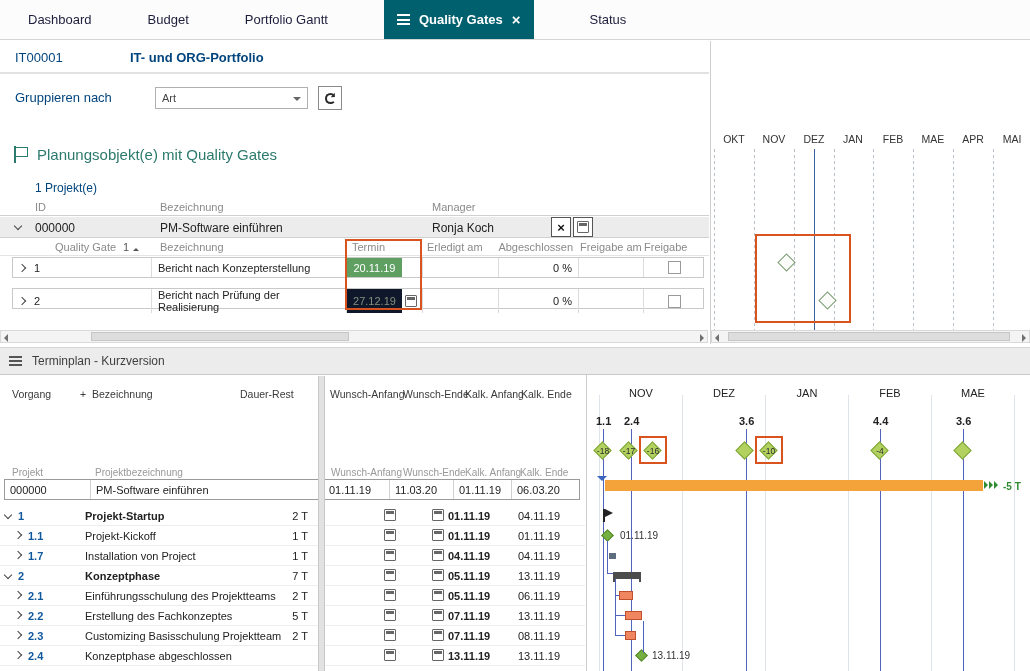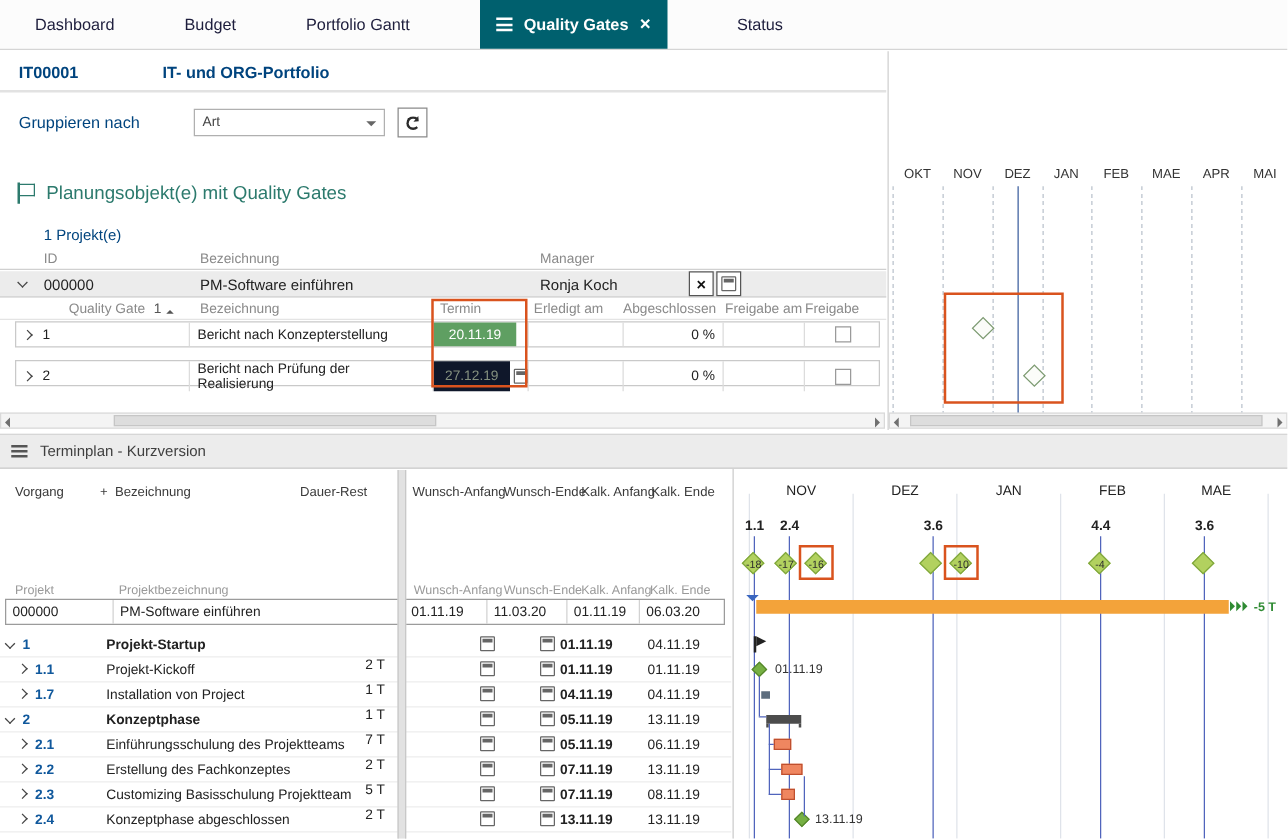--- a/index.html
+++ b/index.html
@@ -12,21 +12,21 @@
         border-bottom:1px solid #d5d5d5;display:flex;align-items:stretch;gap:56px;padding-left:28px}
 .tab{display:flex;align-items:center;font-size:13px;color:#1d1d3c;white-space:nowrap;cursor:pointer}
 .tab.active{background:#00606e;color:#fff;padding:0 13px;gap:9px;font-weight:bold}
 .burger{display:inline-block;width:13px;height:11px;border-top:2px solid currentColor;
         border-bottom:2px solid currentColor;position:relative}
 .burger::before{content:"";position:absolute;left:0;right:0;top:2.5px;height:2px;background:currentColor}
 .tab .x{font-size:15px;font-weight:bold;line-height:1}
 
 
 .pfh{position:absolute;top:41px;left:0;width:709px;height:33px;border-bottom:2px solid #e2e2e2}
-.pfh .id{position:absolute;left:15px;top:9px;font-weight:bold;font-size:13px;color:#00447e}
+.pfh .id{position:absolute;left:15px;top:9px;font-weight:normal;font-size:13px;color:#00447e}
 .pfh .title{position:absolute;left:130px;top:9px;font-weight:bold;font-size:13px;color:#00447e}
 
 
 .grp-label{position:absolute;left:15px;top:90px;color:#00447e;font-size:13px}
 .grp-select{position:absolute;left:155px;top:87px;width:153px;height:22px;border:1px solid #b0b0b0;
             background:#fff;display:flex;align-items:center;padding:0 6px;font-size:11px;color:#444;cursor:pointer}
 .grp-select .arr{margin-left:auto;width:0;height:0;border:4px solid transparent;border-top-color:#666;margin-top:5px}
 .grp-refresh{position:absolute;left:318px;top:86px;width:24px;height:24px;border:1px solid #8a8a8a;
              background:#fff;display:flex;align-items:center;justify-content:center;cursor:pointer}
 .refresh-ic{display:inline-block;width:11px;height:11px;border:2px solid #2b2b2b;border-right-color:transparent;
@@ -56,21 +56,21 @@
 
 .gthead{position:absolute;top:240px;left:0;width:709px;height:16px;font-size:11px;color:#8a8a8a;border-bottom:1px solid #e4e4e4}
 .gthead span{position:absolute;top:1px}
 .sorttri{display:inline-block;width:0;height:0;border:3.5px solid transparent;border-bottom-color:#555;margin-left:2px;vertical-align:1px}
 .gate-row{position:absolute;left:12px;width:692px;height:21px;border:1px solid #c9c9c9;background:#fff;
           display:grid;grid-template-columns:138px 195px 76px 76px 80px 65px 62px;align-items:stretch;font-size:11px}
 .gate-row .cell{display:flex;align-items:center;padding:0 6px;border-left:1px solid #dcdcdc;color:#222}
 .gate-row .cell.first{border-left:none}
 .gate-row .nrv{margin-left:9px;color:#222}
 .gate-row .cell.termin{padding:0}
-.date-pill{width:66px;height:100%;display:flex;align-items:center;justify-content:center;font-size:11px}
+.date-pill{width:55px;height:100%;display:flex;align-items:center;justify-content:center;font-size:11px}
 .date-pill.green{background:#5f9f62;color:#fff}
 .date-pill.muted{background:#0f172a;color:#84907f}
 .gate-row .cell.pct{justify-content:flex-end}
 .gate-row .cell.chk{justify-content:center}
 .cb{width:13px;height:13px;border:1px solid #9a9a9a;background:#fff;cursor:pointer}
 .hl-termin{position:absolute;left:345px;top:239px;width:77px;height:71px;border:2px solid #d9531e;pointer-events:none}
 
 
 .hsb{position:absolute;top:330px;height:13px;background:#f4f4f4;border:1px solid #d9d9d9}
 .hsb .thumb{position:absolute;top:1px;height:9px;background:#ddd;border:1px solid #c6c6c6;cursor:pointer}
@@ -100,21 +100,21 @@
 .du-h{width:70px;}
 .lt-prow{position:absolute;left:4px;top:479px;width:576px;height:21px;border:1px solid #9b9b9b;background:#fff;
          display:flex;align-items:center;font-size:11px;color:#222}
 .lt-prow .c{height:100%;display:flex;align-items:center;padding-left:5px;border-left:1px solid #d2d2d2;white-space:nowrap;overflow:hidden}
 .lt-prow .c.f{border-left:none}
 .trow{position:absolute;left:0;width:585px;height:20px;border-bottom:1px solid #ededed;font-size:11px}
 .trow .chv{position:absolute;top:6px}
 .trow .nr{position:absolute;top:4px;color:#10589c;font-weight:bold}
 .trow .nm{position:absolute;left:85px;top:4px;color:#222;white-space:nowrap}
 .trow.parent .nm{font-weight:bold}
-.trow .du{position:absolute;left:240px;width:68px;top:20px;text-align:right;color:#222}
+.trow .du{position:absolute;left:240px;width:68px;top:4px;text-align:right;color:#222}
 .trow .cal1{position:absolute;left:384px;top:3px}
 .trow .cal2{position:absolute;left:432px;top:3px}
 .trow .ka{position:absolute;left:448px;top:4px;font-weight:bold;color:#222}
 .trow .ke{position:absolute;left:518px;top:4px;color:#222}
 .trow.parent .chv{left:5px}.trow.parent .nr{left:18px}
 .trow.child .chv{left:15px}.trow.child .nr{left:28px}
 .vsplit{position:absolute;left:318px;top:376px;width:7px;height:295px;background:#e2e2e2;
         border-left:1px solid #c8c8c8;border-right:1px solid #c8c8c8}
 
 

